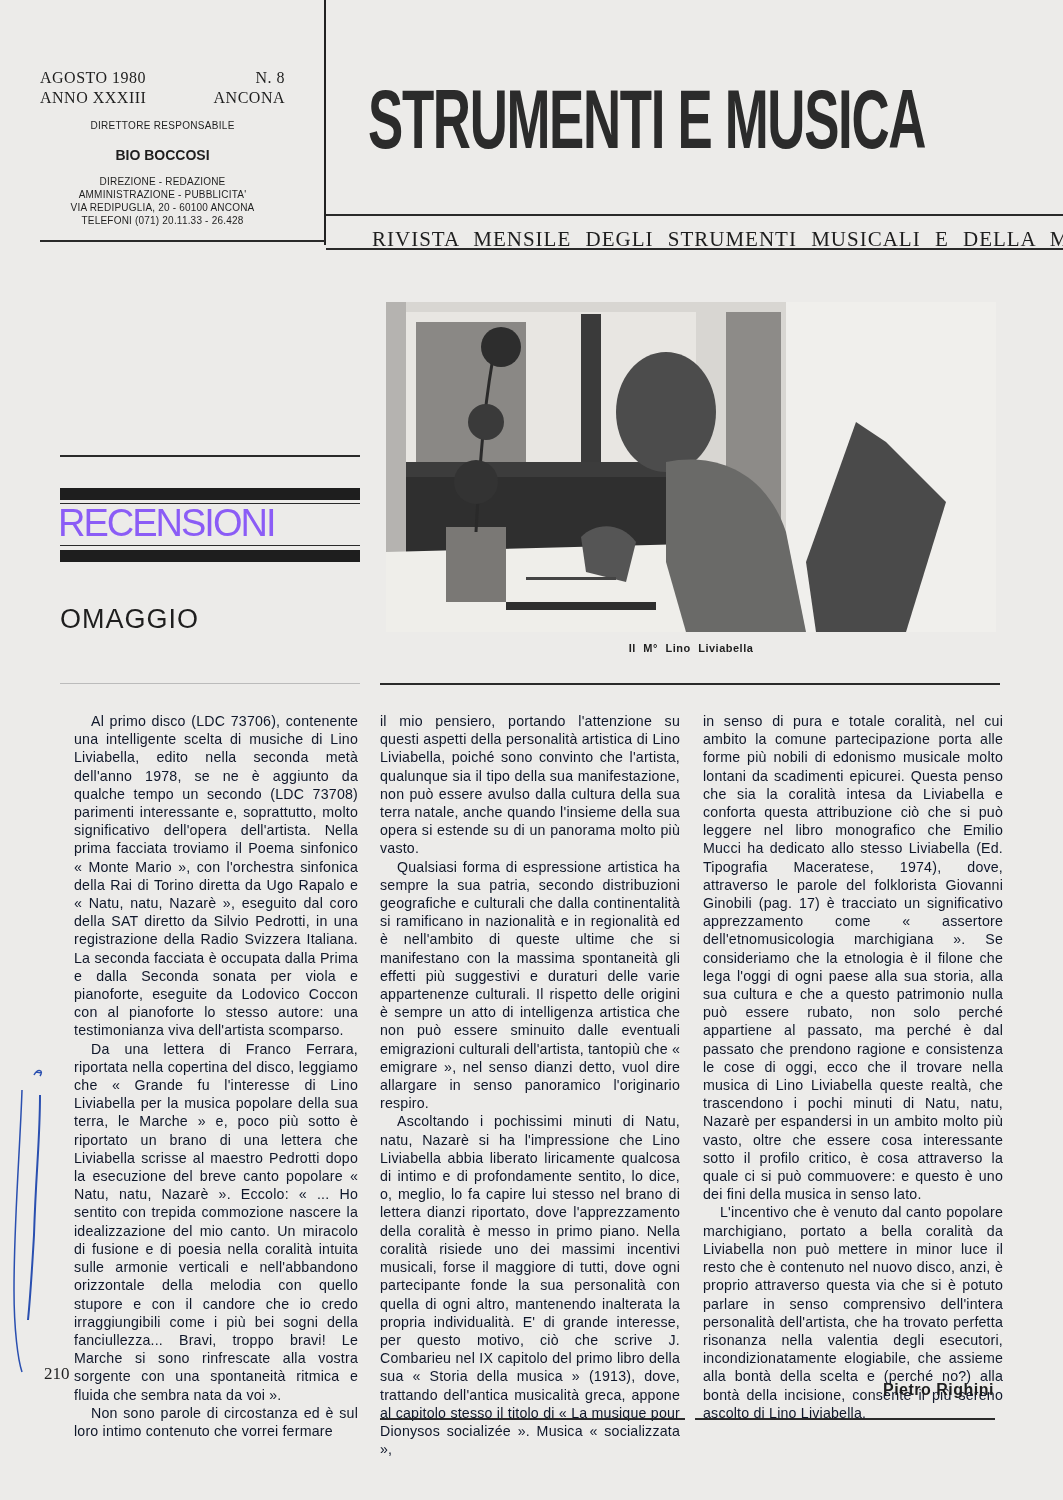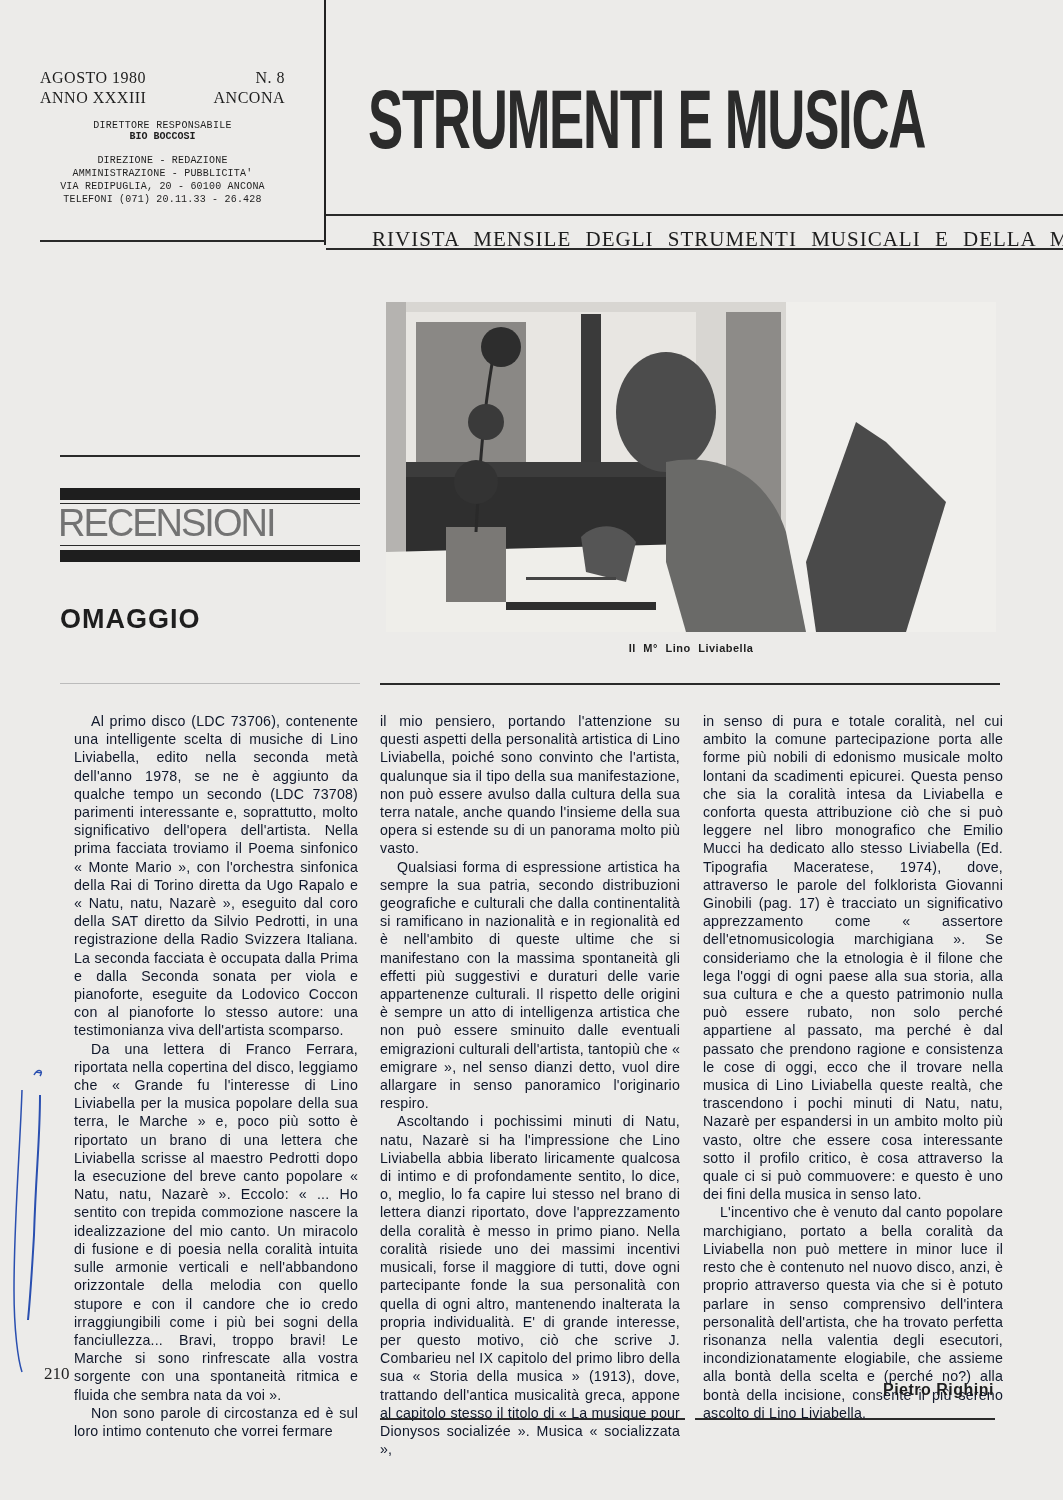--- a/index.html
+++ b/index.html
@@ -7,23 +7,23 @@
     width: 1063px; height: 1500px; position: relative; overflow: hidden;
     background: #ecebe9;
     font-family: "Liberation Sans", sans-serif;
     color: #1e1e1e;
   }
   .abs { position: absolute; }
 
   
   .mast-left { left: 40px; top: 68px; width: 245px; font-family: "Liberation Serif", serif; }
   .mast-row { display: flex; justify-content: space-between; font-size: 16px; line-height: 20px; letter-spacing: 0.5px; }
-  .mast-center { text-align: center; font-family: Liberation Mono, monospace; }
+  .mast-center { text-align: center; font-family: Liberation Sans, sans-serif; }
   .dir-label { font-size: 10px; margin-top: 12px; letter-spacing: 0.3px; }
-  .dir-name { font-size: 10px; font-weight: bold; margin-top: 0; }
+  .dir-name { font-size: 14px; font-weight: bold; margin-top: 16px; }
   .addr { font-size: 10px; line-height: 13px; margin-top: 12px; letter-spacing: 0.2px; }
 
   .vline { left: 324px; top: 0; width: 1.5px; height: 245px; background: #222; }
   .hline { height: 1.5px; background: #2a2a2a; }
 
   .title {
     left: 368px; top: 78px; width: 620px;
     font-family: "Liberation Sans", sans-serif; font-weight: bold;
     font-size: 80px; line-height: 80px; color: #2b2b2b;
     transform: scaleX(0.66) scaleY(1.05); transform-origin: left top;
@@ -36,23 +36,23 @@
 
   
   .photo { left: 386px; top: 302px; width: 610px; height: 330px; background: #555; overflow: hidden; }
   .photo-caption { left: 386px; width: 610px; top: 642px; text-align: center; font-size: 11px; font-weight: bold; letter-spacing: 0.5px; word-spacing: 4px; }
 
   
   .rec-bar { background: #1e1e1e; left: 60px; width: 300px; }
   .rec-text {
     left: 58px; top: 503px; width: 310px;
     font-family: "Liberation Sans", sans-serif; font-size: 38px; line-height: 40px;
-    letter-spacing: -2px; color: #737373; white-space: nowrap;
+    letter-spacing: -2px; color: #8b5cf6; white-space: nowrap;
   }
-  .headline { left: 60px; top: 598px; font-size: 27px; line-height: 43px; font-weight: bold; letter-spacing: 1px; }
+  .headline { left: 60px; top: 598px; font-size: 27px; line-height: 43px; font-weight: normal; letter-spacing: 1px; }
 
   
   .col {
     font-size: 14.2px; line-height: 18.2px; text-align: justify; hyphens: manual;
     letter-spacing: 0.2px; color: #0f172a;
   }
   .col p { margin: 0; text-indent: 17px; }
   .col1 { left: 74px; top: 712px; width: 284px; }
   .col2 { left: 380px; top: 712px; width: 300px; }
   .col3 { left: 703px; top: 712px; width: 300px; }

